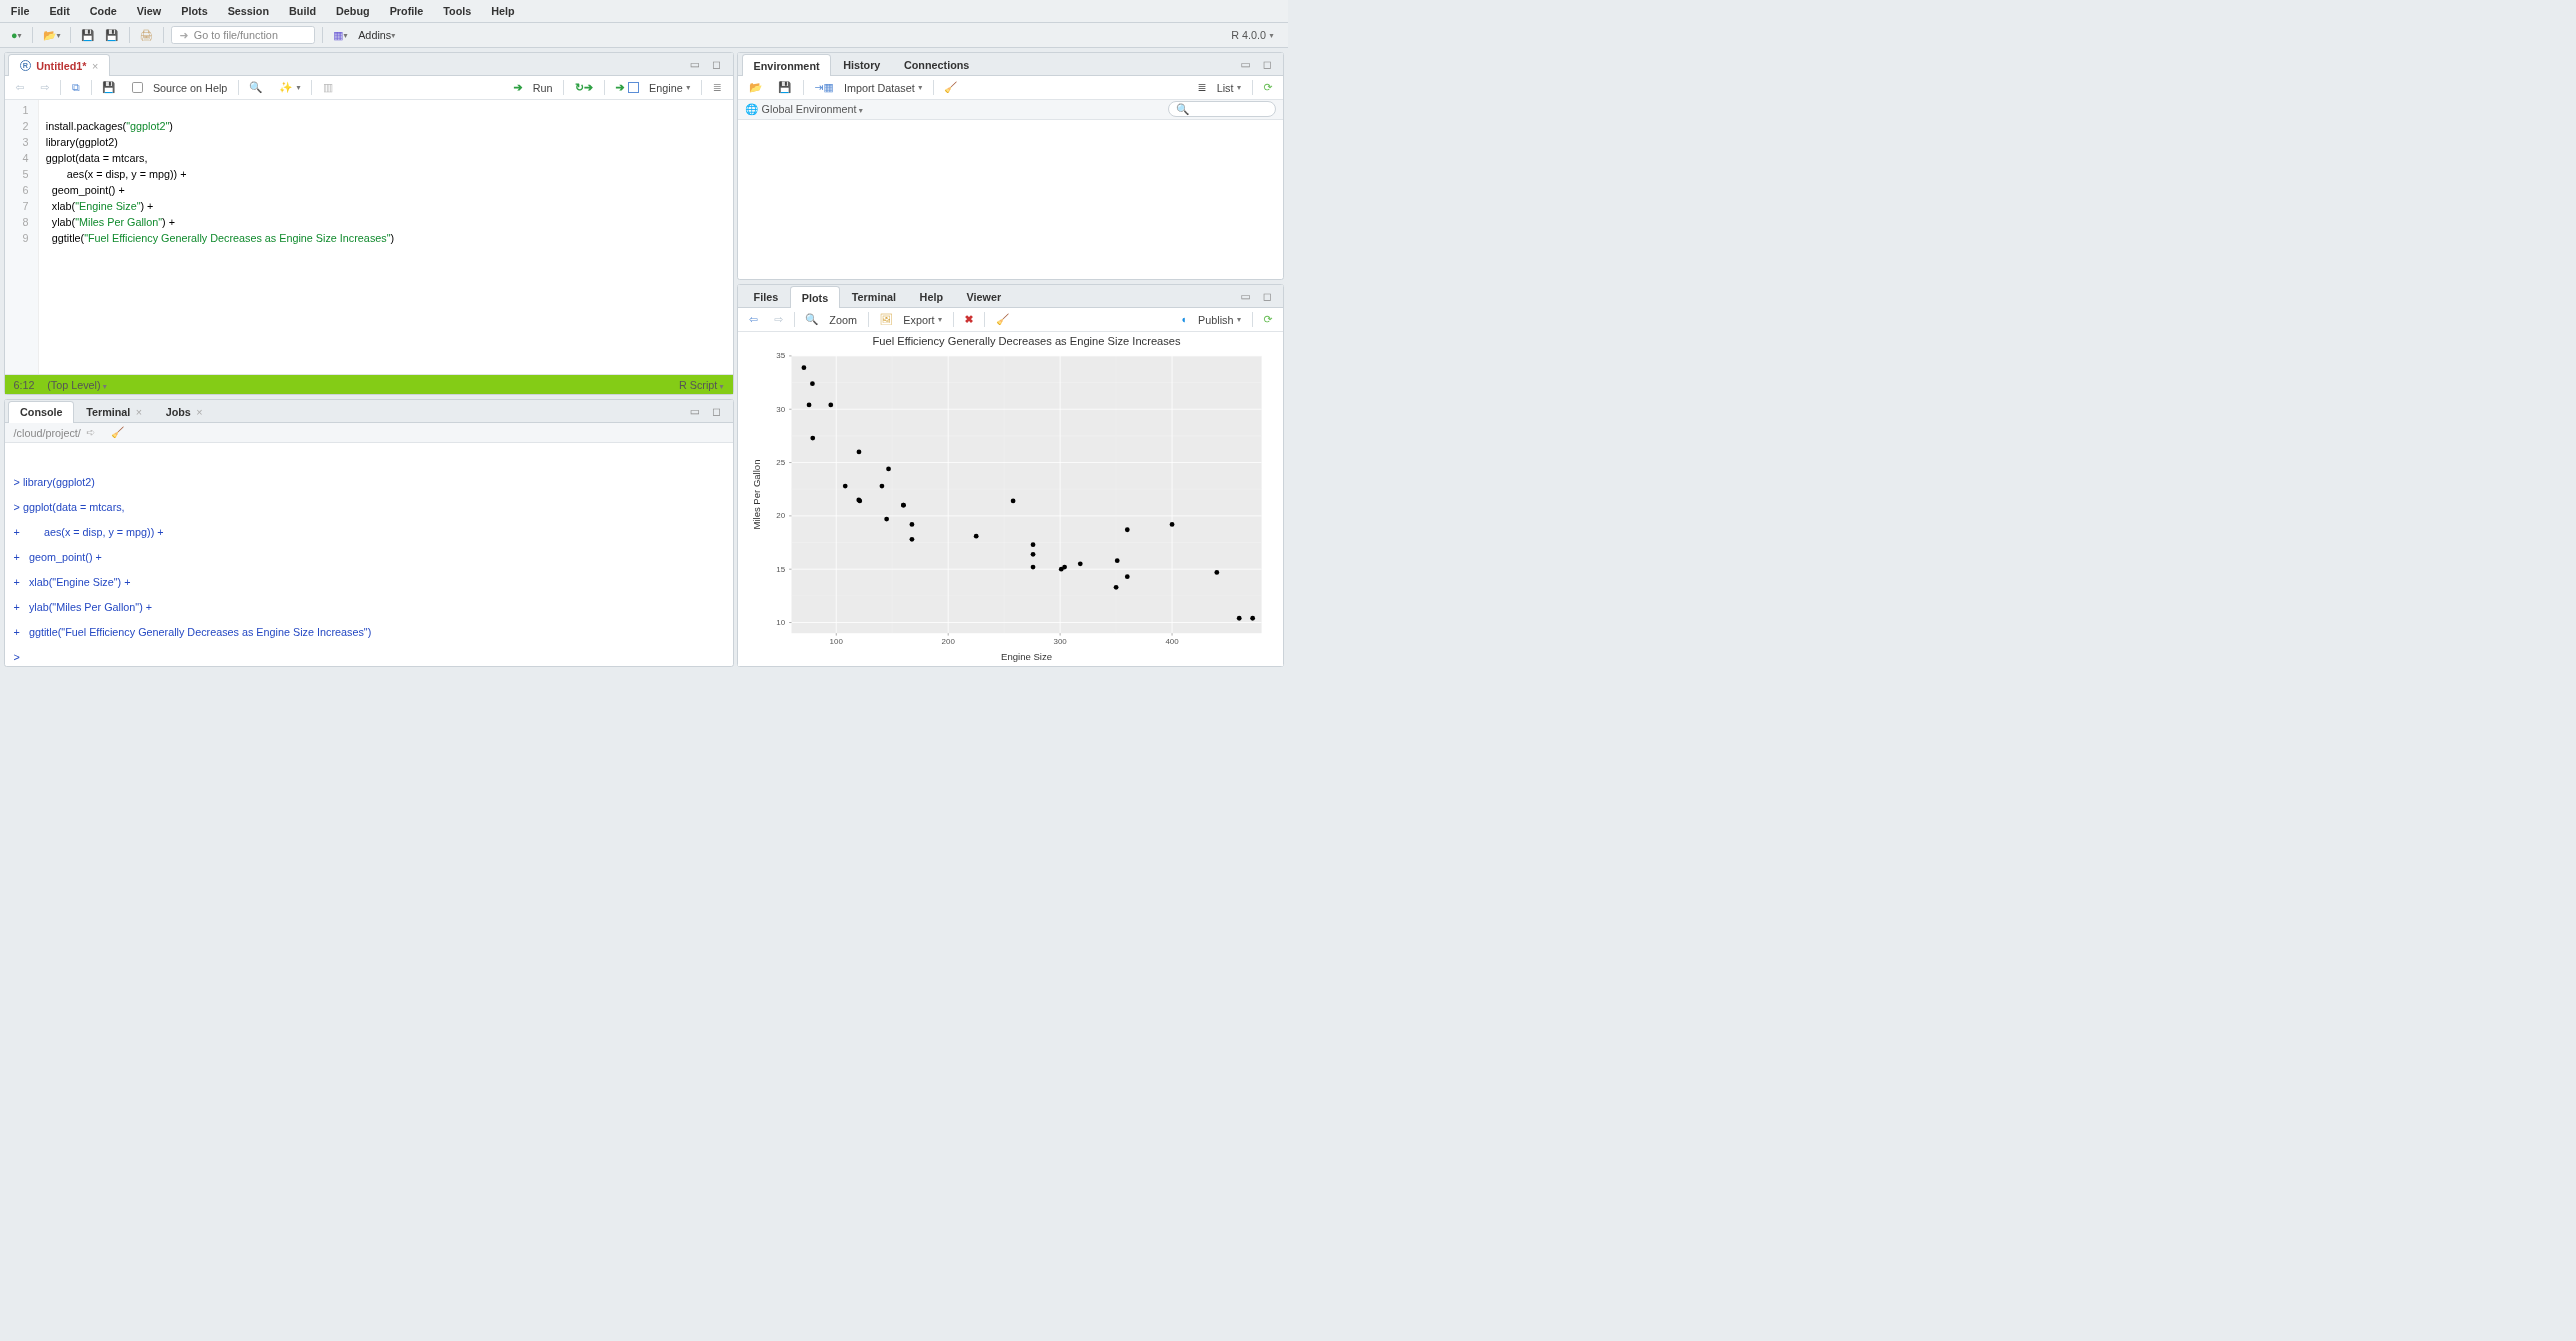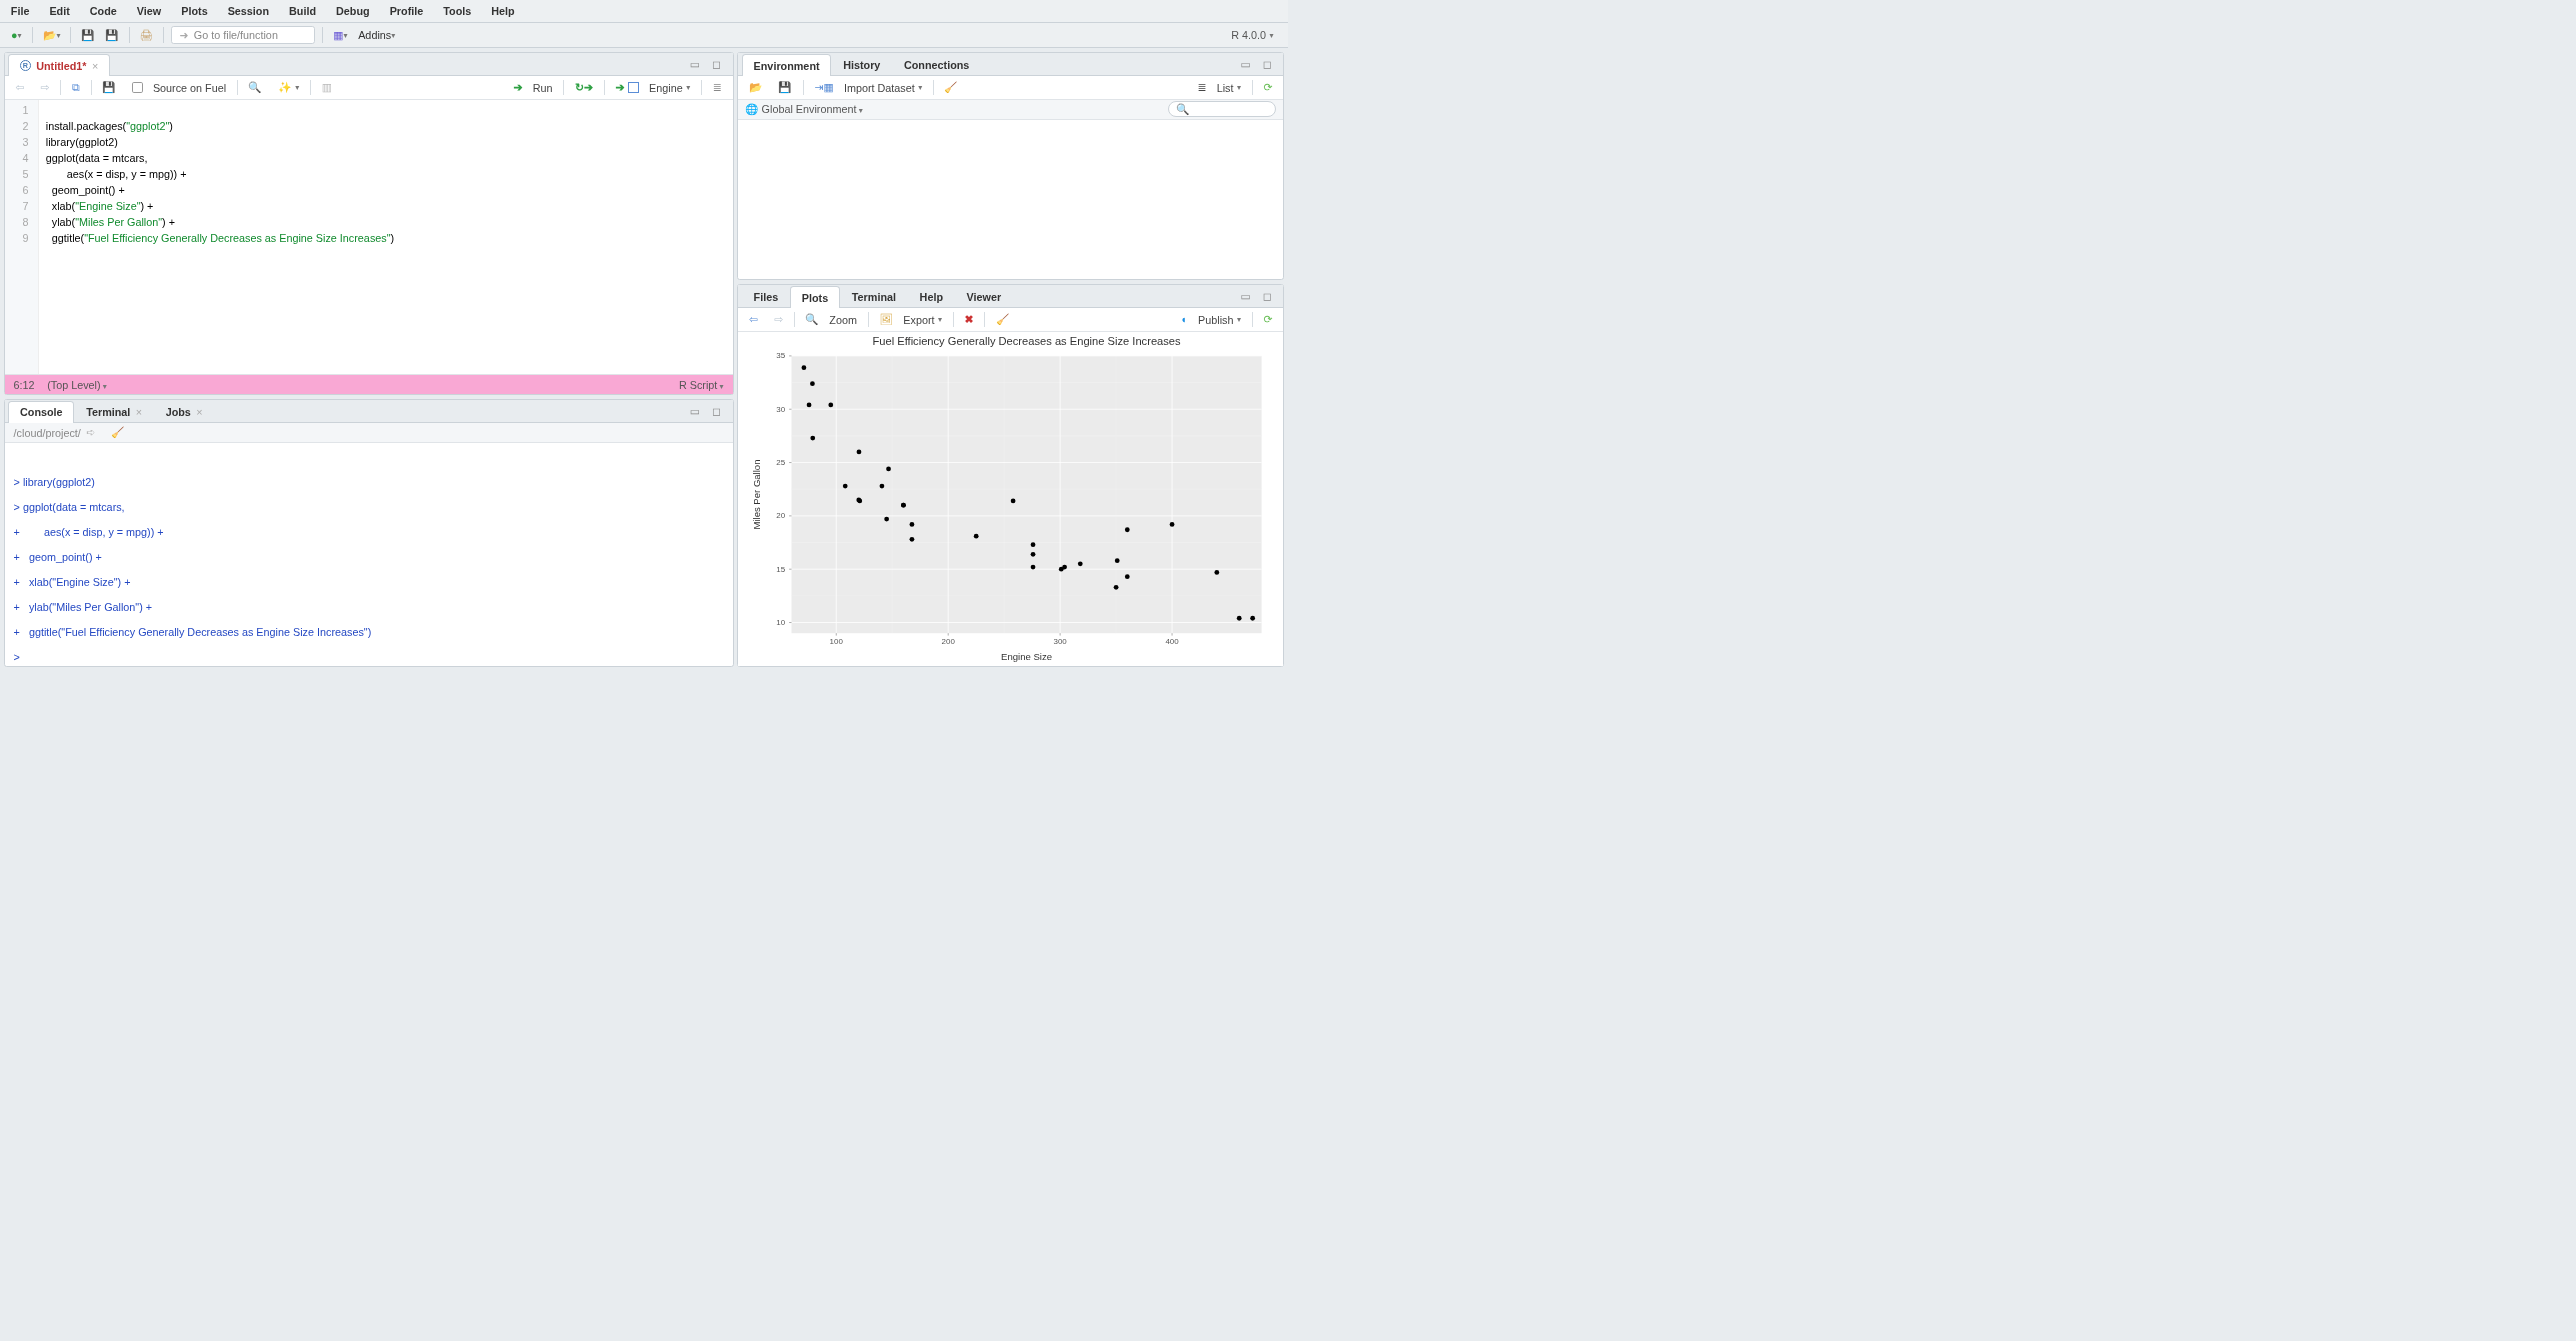--- a/index.html
+++ b/index.html
@@ -44,21 +44,21 @@
 .chk { width:10.8px; height:10.8px; border:0.9px solid #999; border-radius:1.8px; display:inline-block; background:#fff;}
 .subsep { width:0.9px; height:14.4px; background:#d7dde2; }
 
 
 .editor { flex:1; display:flex; font-family:"Menlo","Consolas",monospace; font-size:10.8px; line-height:16px; overflow:hidden;}
 .gutter { width:34px; text-align:right; padding:2.7px 9px 2.7px 0; color:#aaa; background:#f6f8fa; border-right:0.9px solid #eee;}
 .codelines { padding:2.7px 0 2.7px 7.2px; white-space:pre; }
 .tok-fn { color:#000; }
 .tok-str { color:#108a2d; }
 
-.statusrow { display:flex; align-items:center; height:20px; border-top:0.9px solid #e0e4e8; padding:0 9px; font-size:10px; color:#555; background:#f9a8d4;}
+.statusrow { display:flex; align-items:center; height:20px; border-top:0.9px solid #e0e4e8; padding:0 9px; font-size:10px; color:#555; background:#84cc16;}
 .statusrow .spacer{flex:1;}
 
 
 .consolepath { height:20px; display:flex; align-items:center; padding:0 9px; color:#888; font-size:10px; background:#f4f6f8; border-bottom:0.9px solid #e0e4e8; gap:5.4px;}
 .console { flex:1; padding:2.7px 9px; font-family:"Menlo","Consolas",monospace; font-size:10.8px; line-height:24px; color:#2448c3; white-space:pre; overflow:hidden;}
 .console .pr { color:#2448c3; }
 
 
 .envempty { flex:1; display:flex; align-items:center; justify-content:center; color:#9aa1a8; }
 .searchbox { display:flex; align-items:center; gap:5.4px; background:#fff; border:0.9px solid #cbd2d8; border-radius:9px; height:16px; padding:0 7.2px; width:108px; color:#aaa;}
@@ -171,21 +171,21 @@
               <span class="ic ic-fwd">⇨</span>
             </span>
           <span class="subsep"></span>
           <span class="subbtn">
               <span class="ic" style="color:#5a8dd6;">⧉</span>
             </span>
           <span class="subsep"></span>
           <span class="subbtn">
               <span class="ic ic-save">💾</span>
             </span>
-          <span class="subbtn"><span class="chk"></span>&nbsp;<span>Source on Fuel</span></span>
+          <span class="subbtn"><span class="chk"></span>&nbsp;<span>Source on Help</span></span>
           <span class="subsep"></span>
           <span class="subbtn">
               <span class="ic" style="color:#5a8dd6;">🔍</span>
             </span>
           <span class="subbtn caret">
               <span class="ic ic-wand">✨</span>
             </span>
           <span class="subsep"></span>
           <span class="subbtn">
               <span class="ic" style="color:#bbb;">▥</span>

